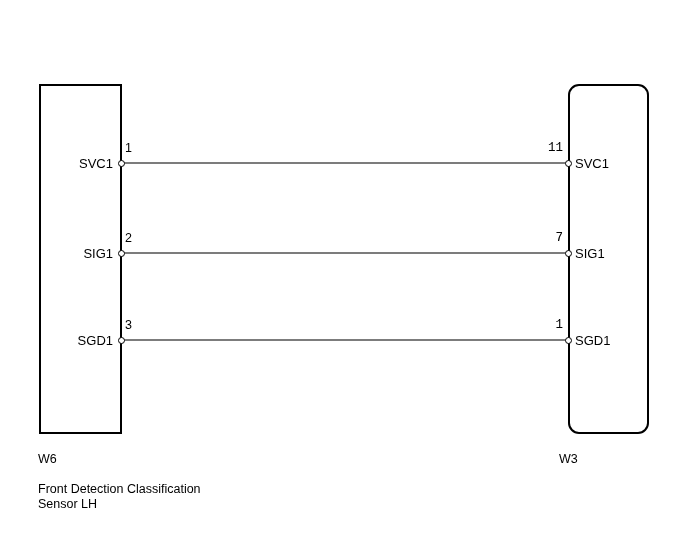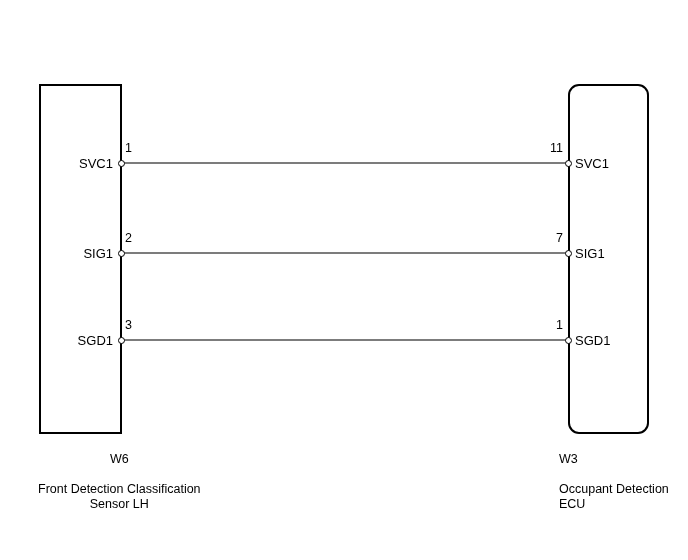--- a/index.html
+++ b/index.html
@@ -82,20 +82,21 @@
     font-size: 12.5px;
     color: #000000;
     white-space: nowrap;
     line-height: 13px;
   }
   .pin-num.left {
     transform: translate(0, -100%);
   }
   .pin-num.right {
     transform: translate(-100%, -100%);
+    font-family: Liberation Mono, monospace;
   }
 
   
   .caption {
     position: absolute;
     font-size: 12.5px;
     color: #000000;
     line-height: 15px;
     white-space: pre-line;
   }
@@ -132,25 +133,23 @@
   <div class="pin-num left" style="left:125px; top:332px;">3</div>
 
   <div class="pin-name right" style="left:575px; top:163px;">SVC1</div>
   <div class="pin-name right" style="left:575px; top:253px;">SIG1</div>
   <div class="pin-name right" style="left:575px; top:340px;">SGD1</div>
 
   <div class="pin-num right" style="left:563px; top:155px;">11</div>
   <div class="pin-num right" style="left:563px; top:245px;">7</div>
   <div class="pin-num right" style="left:563px; top:332px;">1</div>
 
-  <div class="caption" style="left:38px; top:437px;text-align:center;">
+  <div class="caption" style="left:38px; top:437px;">
     <span class="code">W6</span>
     <span class="desc">Front Detection Classification
 Sensor LH</span>
   </div>
 
   <div class="caption" style="left:559px; top:437px;">
     <span class="code">W3</span>
-    <span class="desc">Occupant Detection
-ECU</span>
   </div>
 
 </div>
 
 </body></html>

